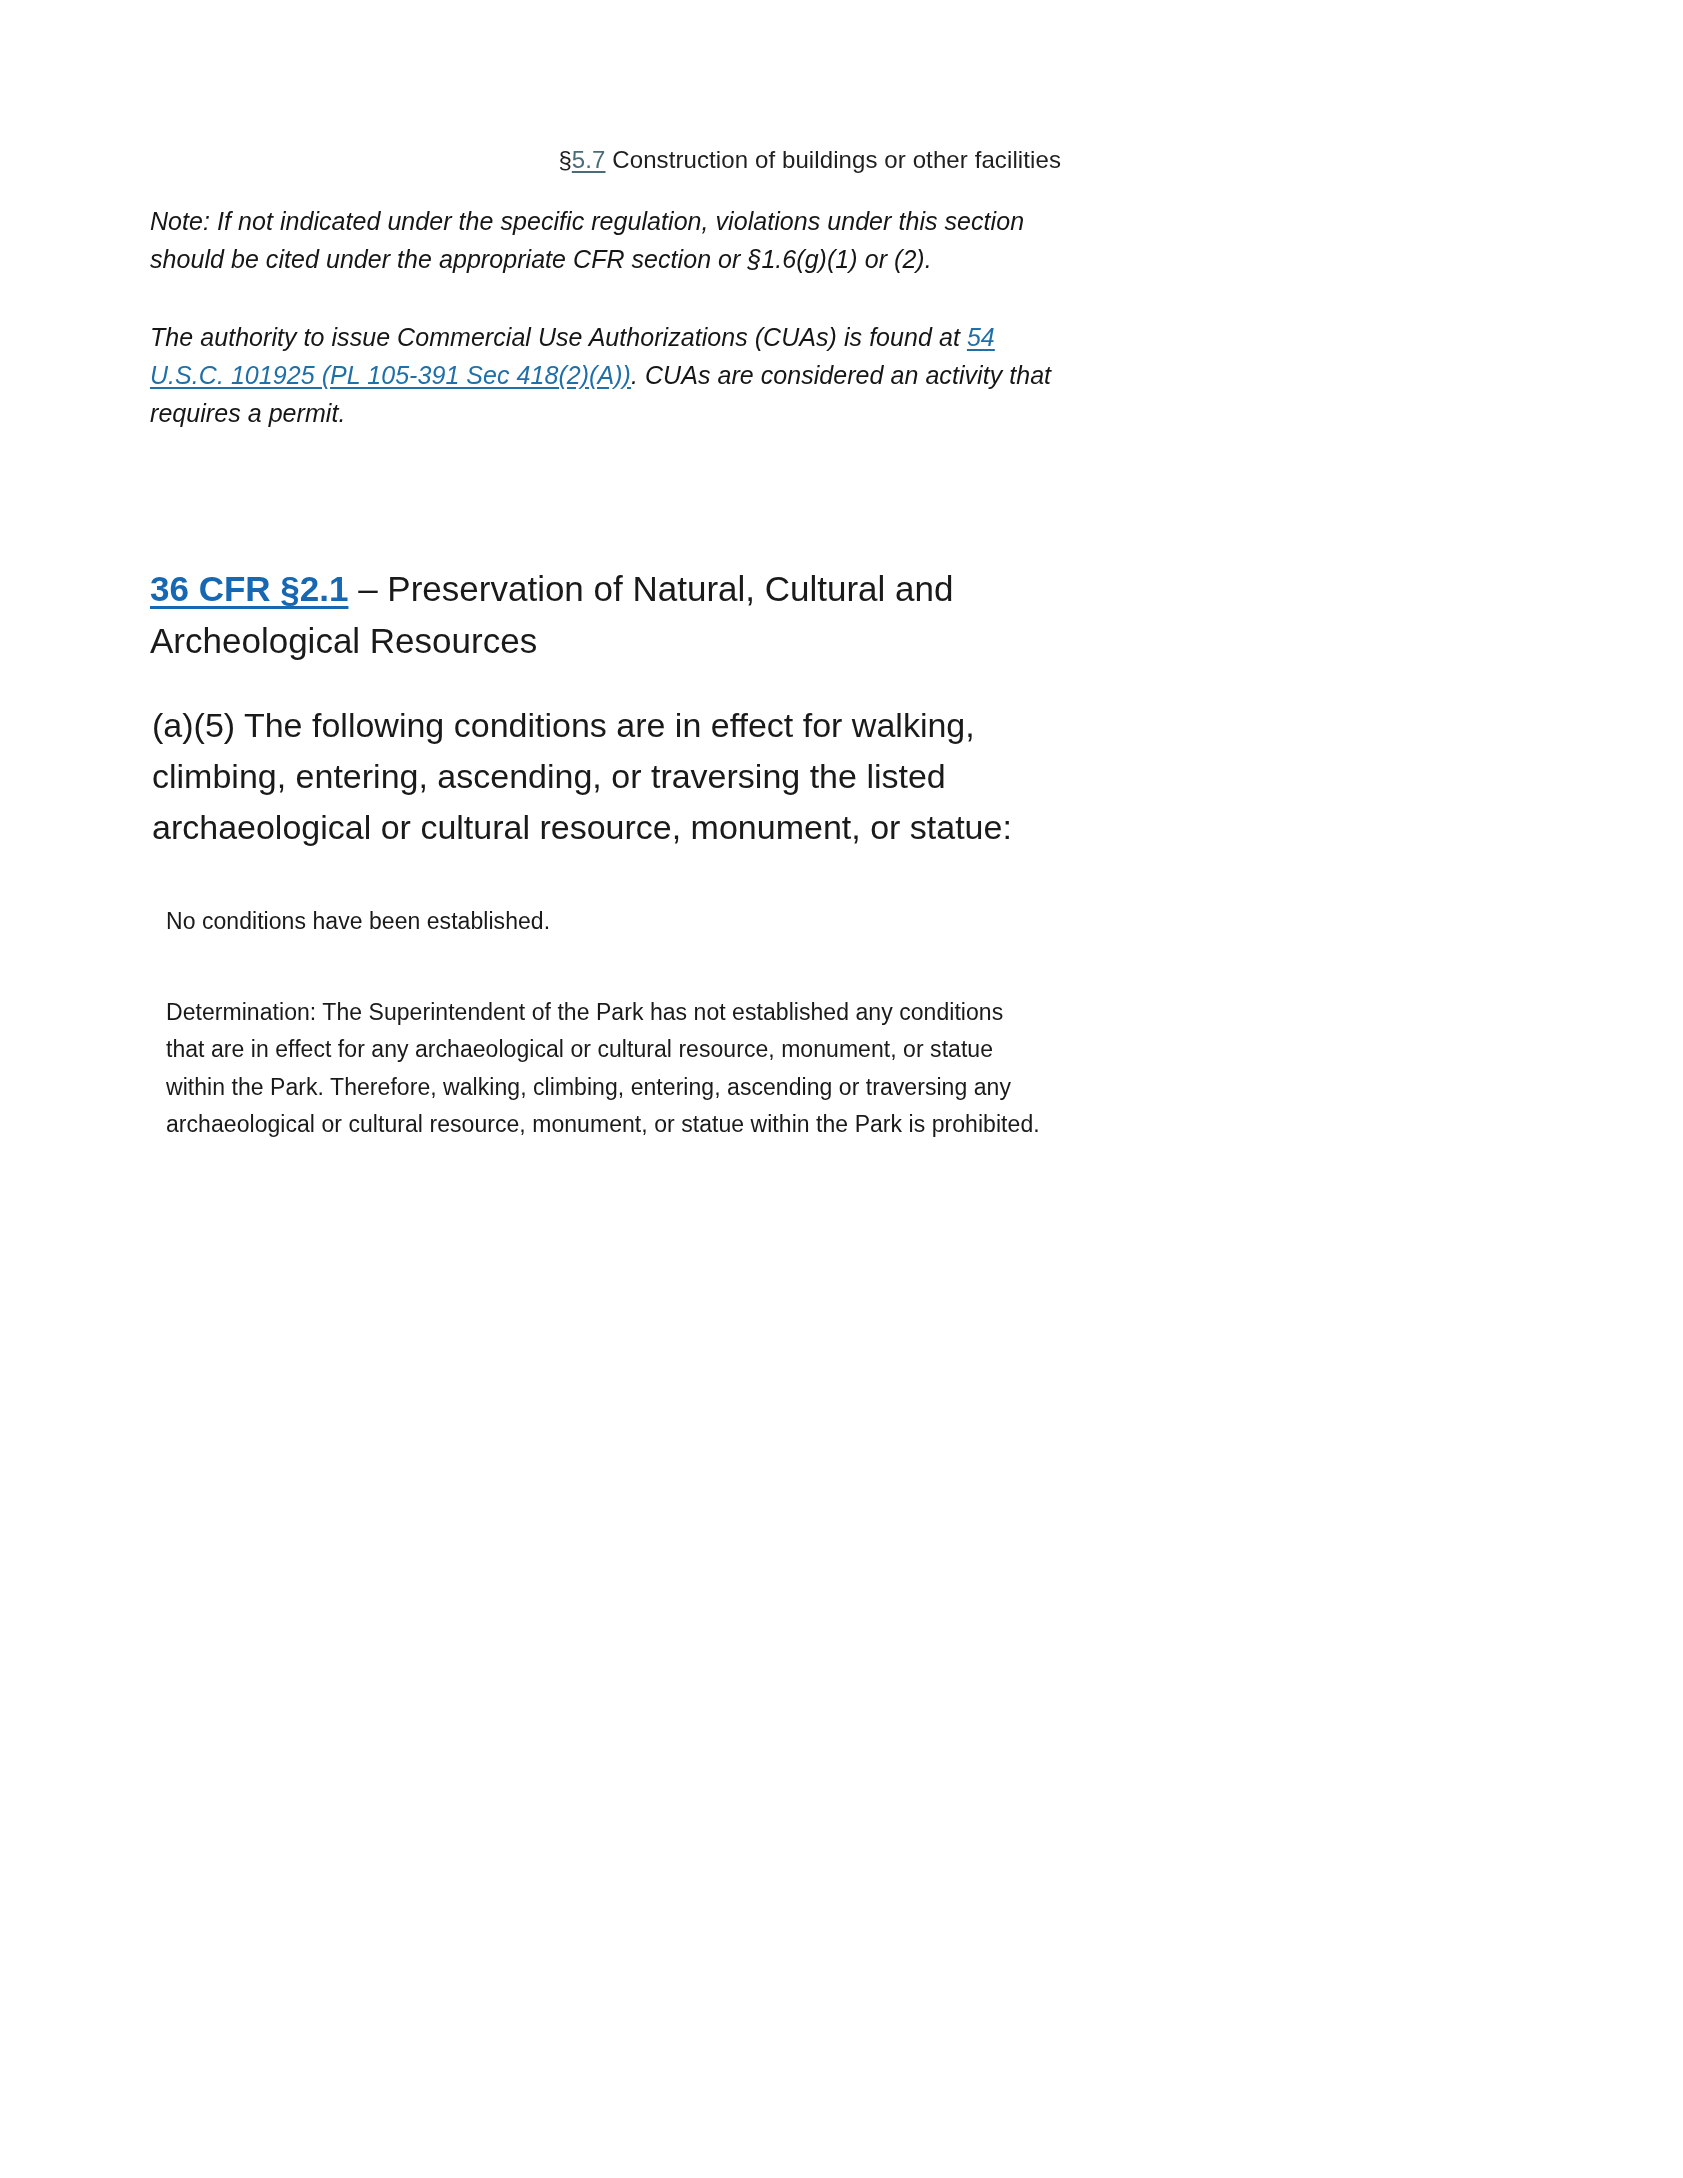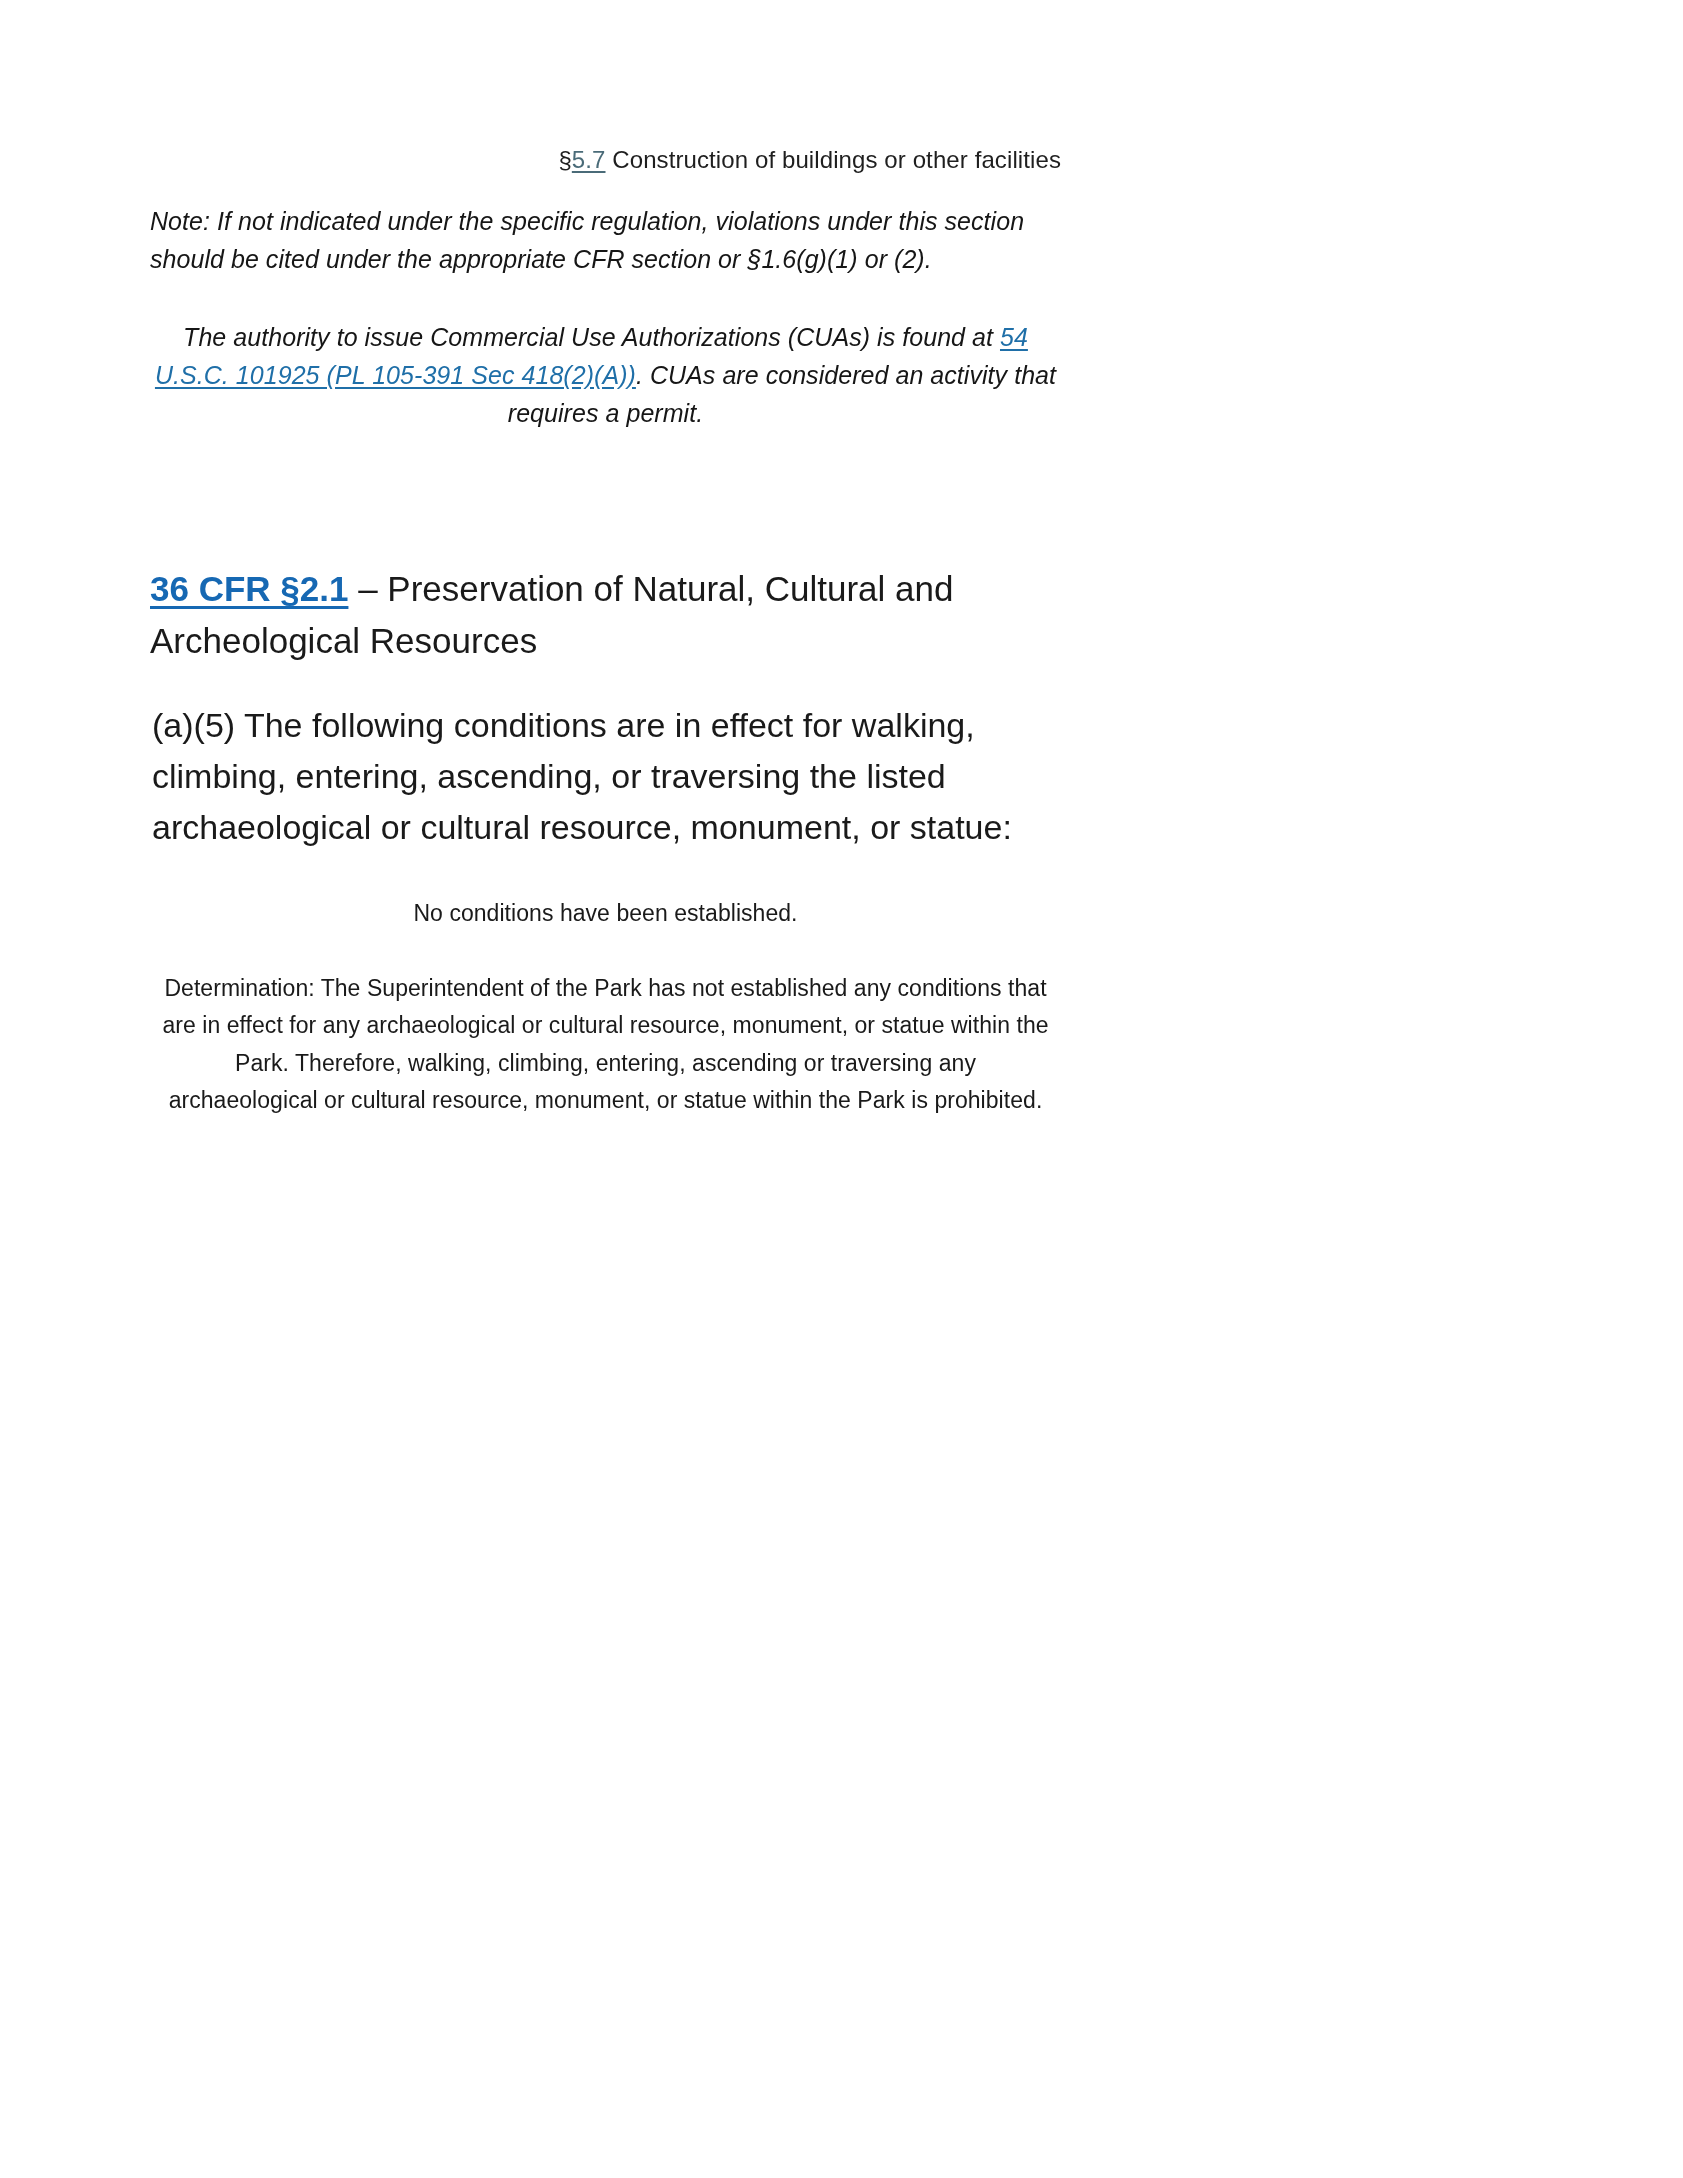--- a/index.html
+++ b/index.html
@@ -51,21 +51,20 @@
     font-style: italic;
     font-size: 25px;
     line-height: 1.52;
     color: #161616;
     margin: 12px 0 40px 0;
     letter-spacing: 0.05px;
   }
   .note.second {
     margin-top: 34px;
     margin-bottom: 0;
-    text-align: center;
   }
   .link-blue {
     color: #1f6fa8;
     text-decoration: underline;
     text-underline-offset: 3px;
     font-style: italic;
   }
 
   
   .heading-roman {
@@ -108,23 +107,22 @@
     color: #1a1a1a;
     margin: 2px;
     font-weight: 400;
   }
 
   
   .small-body {
     font-size: 23px;
     line-height: 1.62;
     color: #1a1a1a;
-    margin: 8px;
+    margin: 16px;
     letter-spacing: 0.05px;
-    text-align: center;
   }
 
   
   .gap-xxl { height: 85px; }
   .gap-l   { height: 46px; }
   .gap-m   { height: 32px; }
   .gap-s   { height: 22px; }
   .gap-huge{ height: 149px; }
 </style>
 </head>

